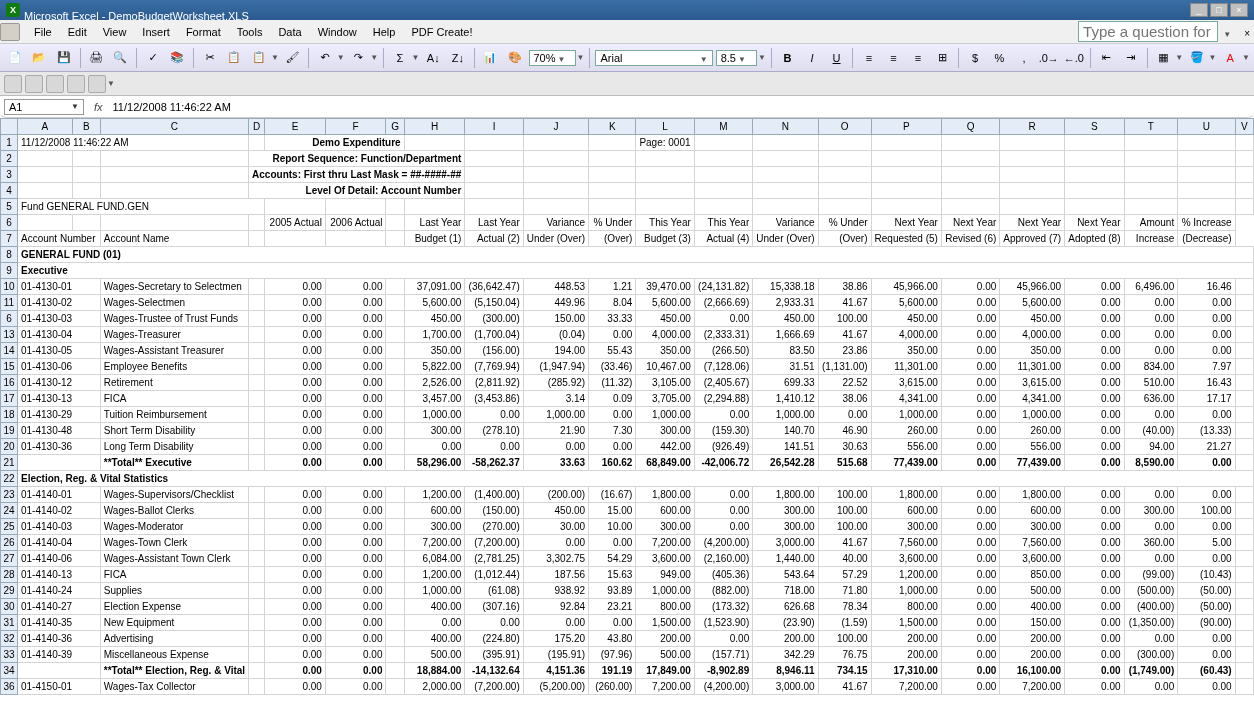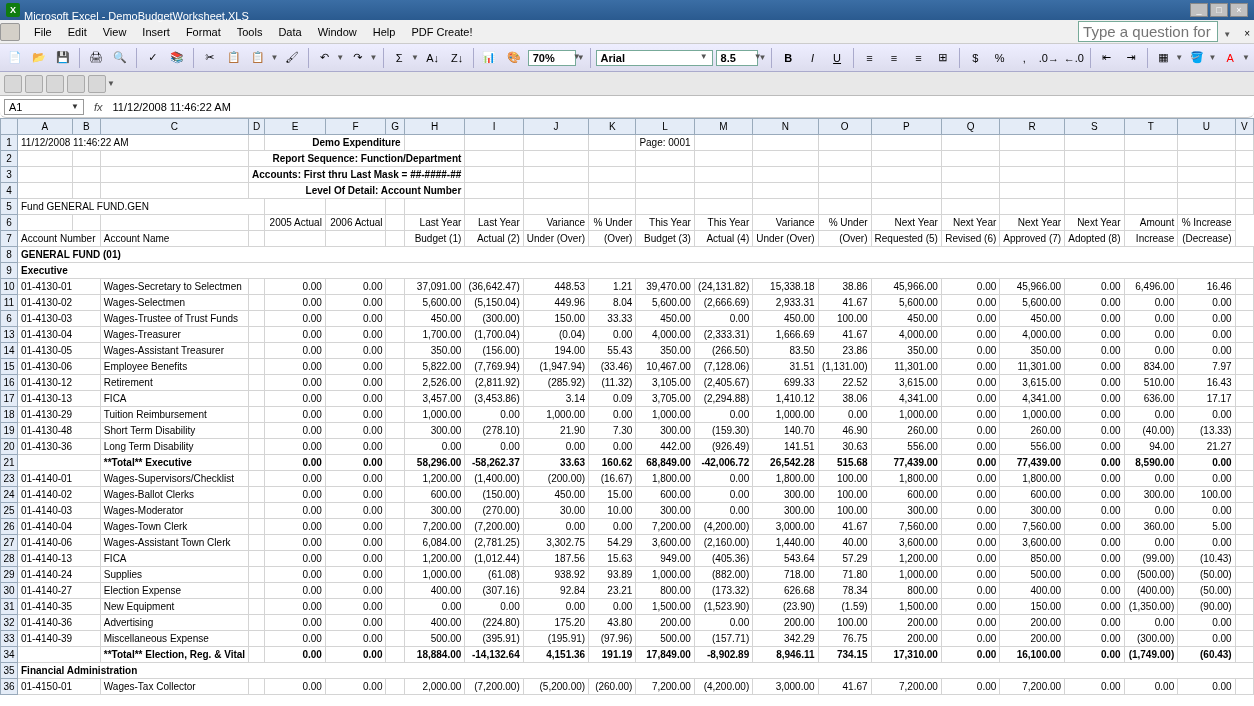--- a/index.html
+++ b/index.html
@@ -13,21 +13,21 @@
 .menubar .filebtn { width:20px; height:18px; background:#d4d0c8; border:1px solid #999; margin-right:6px; border-radius:2px;}
 .menubar .mitem { padding: 2px 8px; cursor: default; }
 .menubar .helpbox { margin-left:auto; }
 .menubar .helpbox input { width:140px; font-size:15px; padding:1px 4px; border:1px solid #7a9; color:#888; }
 .menubar .down { font-size:8px; margin-left:2px; color:#555;}
 .menubar .close { margin-left:6px; font-size:10px; padding:0 4px; cursor:default;}
 .toolbar { background: linear-gradient(#eef, #dde); border-bottom: 1px solid #aac; padding: 2px 4px; display:flex; align-items:center; gap:3px; height:28px;}
 .tbtn { width:22px; height:22px; display:flex; align-items:center; justify-content:center; border:1px solid transparent; cursor:default;}
 .tsep { width:1px; height:20px; background:#aac; margin:0 2px;}
 .tdrop { font-size:8px; color:#555; margin-left:-2px; cursor:default;}
-.tcombo { border:1px solid #7a9; background:#fff; padding:1px 4px; font-size:11px; display:flex; align-items:flex-start; gap:20px;font-weight:bold;}
+.tcombo { border:1px solid #7a9; background:#fff; padding:1px 4px; font-size:11px; display:flex; align-items:flex-end; gap:4px;}
 .tcombo.font { width:120px;}
 .tcombo.size { width:42px;}
 .tcombo.zoom { width:48px;}
 .toolbar2 { background: #e8e8e8; border-bottom:1px solid #bbb; padding:2px 4px; display:flex; align-items:center; gap:3px; height:24px;}
 .smbtn { width:18px; height:18px; background:#d8d8d8; border:1px solid #aaa; border-radius:2px;}
 .namebox-row { display:flex; align-items:center; border-bottom:1px solid #ccc; height:22px; background:#fff;border-radius:6px;}
 .namebox { width:80px; border:1px solid #999; margin:0 4px; padding:1px 4px; background:#fff; display:flex; align-items:center; justify-content:space-between;}
 .namebox .dd { font-size:8px; color:#333;}
 .fx { font-style:italic; padding:0 6px; color:#444;}
 .formula { flex:1; padding:1px 4px;}
@@ -639,20 +639,24 @@
           <td class="r b">515.68</td>
           <td class="r b">77,439.00</td>
           <td class="r b">0.00</td>
           <td class="r b">77,439.00</td>
           <td class="r b">0.00</td>
           <td class="r b">8,590.00</td>
           <td class="r b">0.00</td>
           <td></td>
         </tr>
         <tr>
+          <th class="row">22</th>
+          <td colspan="22" class="sec">Election, Reg. &amp; Vital Statistics</td>
+        </tr>
+        <tr>
           <th class="row">23</th>
           <td colspan="2">01-4140-01</td>
           <td class="">Wages-Supervisors/Checklist</td>
           <td></td>
           <td class="r">0.00</td>
           <td class="r">0.00</td>
           <td></td>
           <td class="r">1,200.00</td>
           <td class="r">(1,400.00)</td>
           <td class="r">(200.00)</td>
@@ -927,24 +931,20 @@
           <td class="r b">734.15</td>
           <td class="r b">17,310.00</td>
           <td class="r b">0.00</td>
           <td class="r b">16,100.00</td>
           <td class="r b">0.00</td>
           <td class="r b">(1,749.00)</td>
           <td class="r b">(60.43)</td>
           <td></td>
         </tr>
         <tr>
-          <th class="row">35</th>
-          <td colspan="22" class="sec">Financial Administration</td>
-        </tr>
-        <tr>
           <th class="row">36</th>
           <td colspan="2">01-4150-01</td>
           <td class="">Wages-Tax Collector</td>
           <td></td>
           <td class="r">0.00</td>
           <td class="r">0.00</td>
           <td></td>
           <td class="r">2,000.00</td>
           <td class="r">(7,200.00)</td>
           <td class="r">(5,200.00)</td>

